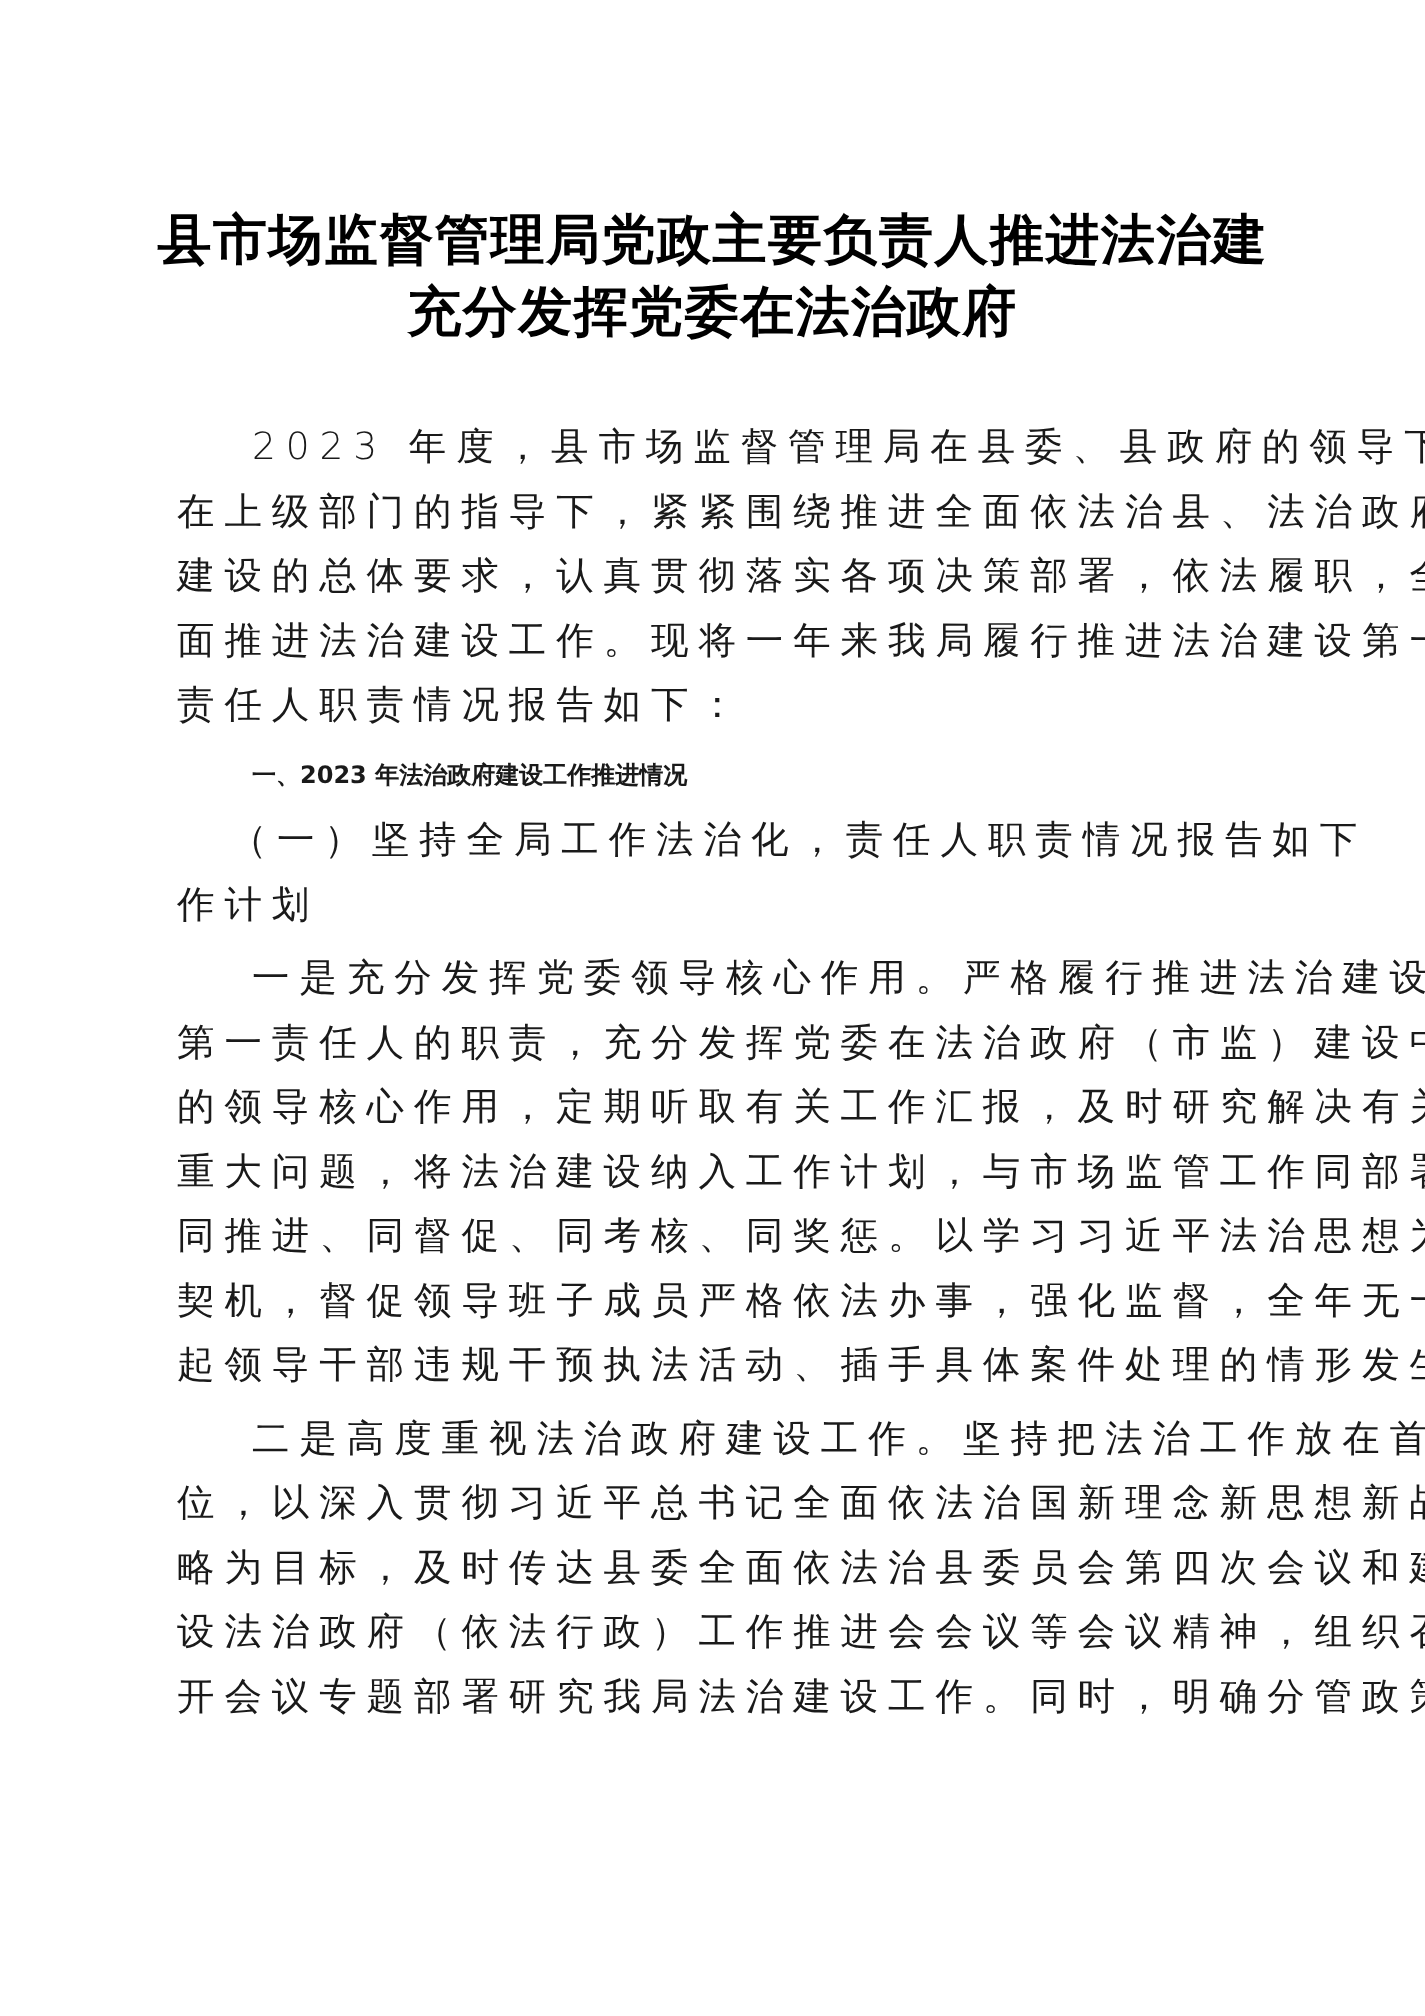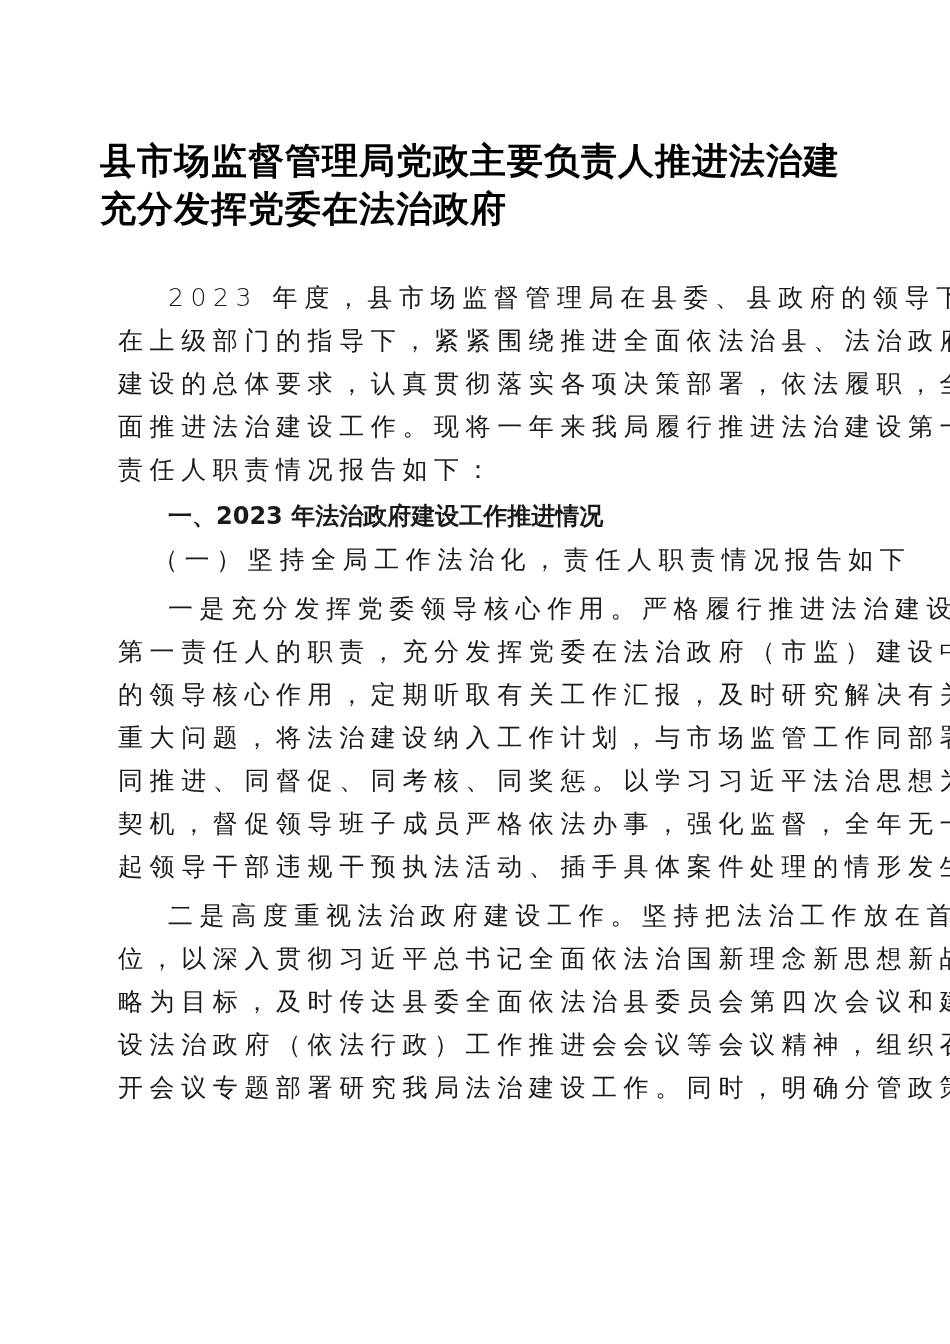--- a/index.html
+++ b/index.html
@@ -21,20 +21,21 @@
     width: 950px;
     height: 1344px;
     background: #ffffff;
   }
   .title {
     position: absolute;
     left: 100px;
     width: 750px;
     top: 136px;
     margin: 0;
+    text-align: center;
     font-family: "DejaVu Serif", "Liberation Serif", serif;
     font-weight: bold;
     font-size: 36px;
     line-height: 48px;
     letter-spacing: 1px;
     color: #000000;
   }
   .title span { display: block; white-space: nowrap; }
   .body {
     position: absolute;
@@ -52,21 +53,21 @@
     color: #1a1a1a;
     font-family: "DejaVu Sans", "Liberation Sans", sans-serif;
     font-weight: 300;
   }
   .indent { padding-left: 50px; }
   .indent-half { padding-left: 35px; }
   .heading1 {
     font-family: "DejaVu Sans", "Liberation Sans", sans-serif;
     font-weight: bold;
     letter-spacing: 0px;
-    font-size: 24px;
+    font-size: 16px;
     margin-top: 4px;
   }
   .lead {
     font-weight: normal;
   }
   .gap-small { height: 6px; }
 </style>
 </head>
 <body>
 
@@ -84,20 +85,21 @@
       <span class="line">在上级部门的指导下，紧紧围绕推进全面依法治县、法治政府</span>
       <span class="line">建设的总体要求，认真贯彻落实各项决策部署，依法履职，全</span>
       <span class="line">面推进法治建设工作。现将一年来我局履行推进法治建设第一</span>
       <span class="line">责任人职责情况报告如下：</span>
     </div>
 
     <span class="line indent heading1">一、2023 年法治政府建设工作推进情况</span>
 
     <div>
       <span class="line indent-half">（一）坚持全局工作法治化，责任人职责情况报告如下</span>
+      <span class="line">作计划</span>
     </div>
 
     <div class="gap-small"></div>
 
     <div>
       <span class="line indent"><span class="lead">一是充分发挥党委领导核心作用。</span><span>严格履行推进法治建设</span></span>
       <span class="line">第一责任人的职责，充分发挥党委在法治政府（市监）建设中</span>
       <span class="line">的领导核心作用，定期听取有关工作汇报，及时研究解决有关</span>
       <span class="line">重大问题，将法治建设纳入工作计划，与市场监管工作同部署、</span>
       <span class="line">同推进、同督促、同考核、同奖惩。以学习习近平法治思想为</span>

